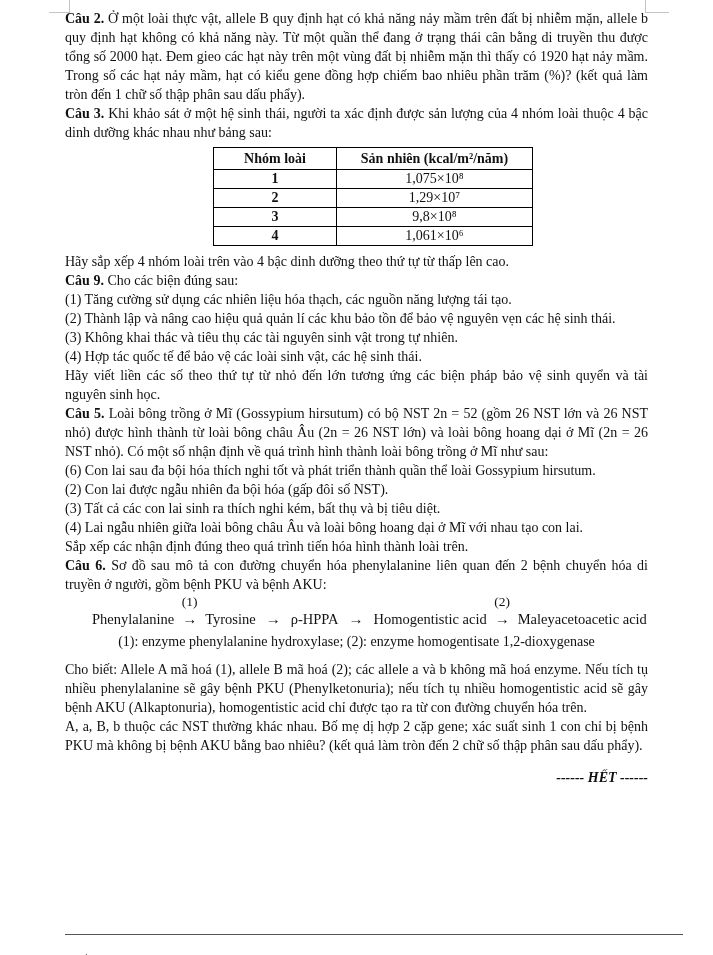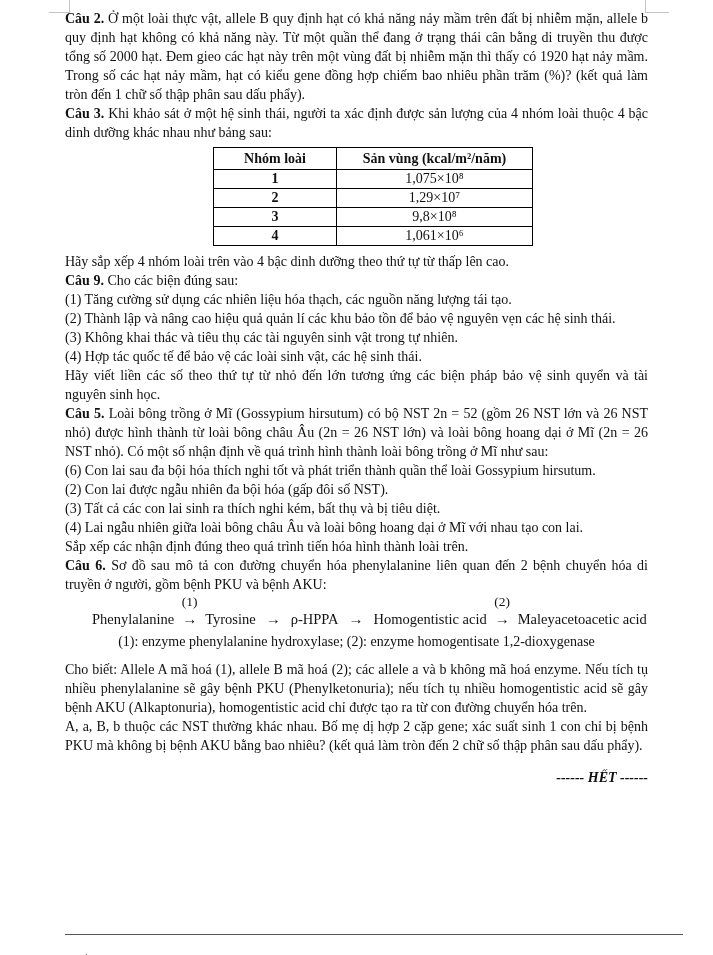--- a/index.html
+++ b/index.html
@@ -56,21 +56,21 @@
   <div class="content">
 
     <p class="jp"><span class="b">Câu 2.</span><span> Ở một loài thực vật, allele B quy định hạt có khả năng nảy mầm trên đất bị nhiễm mặn, allele b quy định hạt không có khả năng này. Từ một quần thể đang ở trạng thái cân bằng di truyền thu được tổng số 2000 hạt. Đem gieo các hạt này trên một vùng đất bị nhiễm mặn thì thấy có 1920 hạt nảy mầm. Trong số các hạt nảy mầm, hạt có kiểu gene đồng hợp chiếm bao nhiêu phần trăm (%)? (kết quả làm tròn đến 1 chữ số thập phân sau dấu phẩy).</span></p>
 
     <p class="jp"><span class="b">Câu 3.</span><span> Khi khảo sát ở một hệ sinh thái, người ta xác định được sản lượng của 4 nhóm loài thuộc 4 bậc dinh dưỡng khác nhau như bảng sau:</span></p>
 
     <table class="prod">
       <thead>
         <tr>
           <th>Nhóm loài</th>
-          <th>Sản vùng (kcal/m²/năm)</th>
+          <th>Sản nhiên (kcal/m²/năm)</th>
         </tr>
       </thead>
       <tbody>
           <tr>
             <td>1</td>
             <td>1,075×10⁸</td>
           </tr>
           <tr>
             <td>2</td>
             <td>1,29×10⁷</td>

